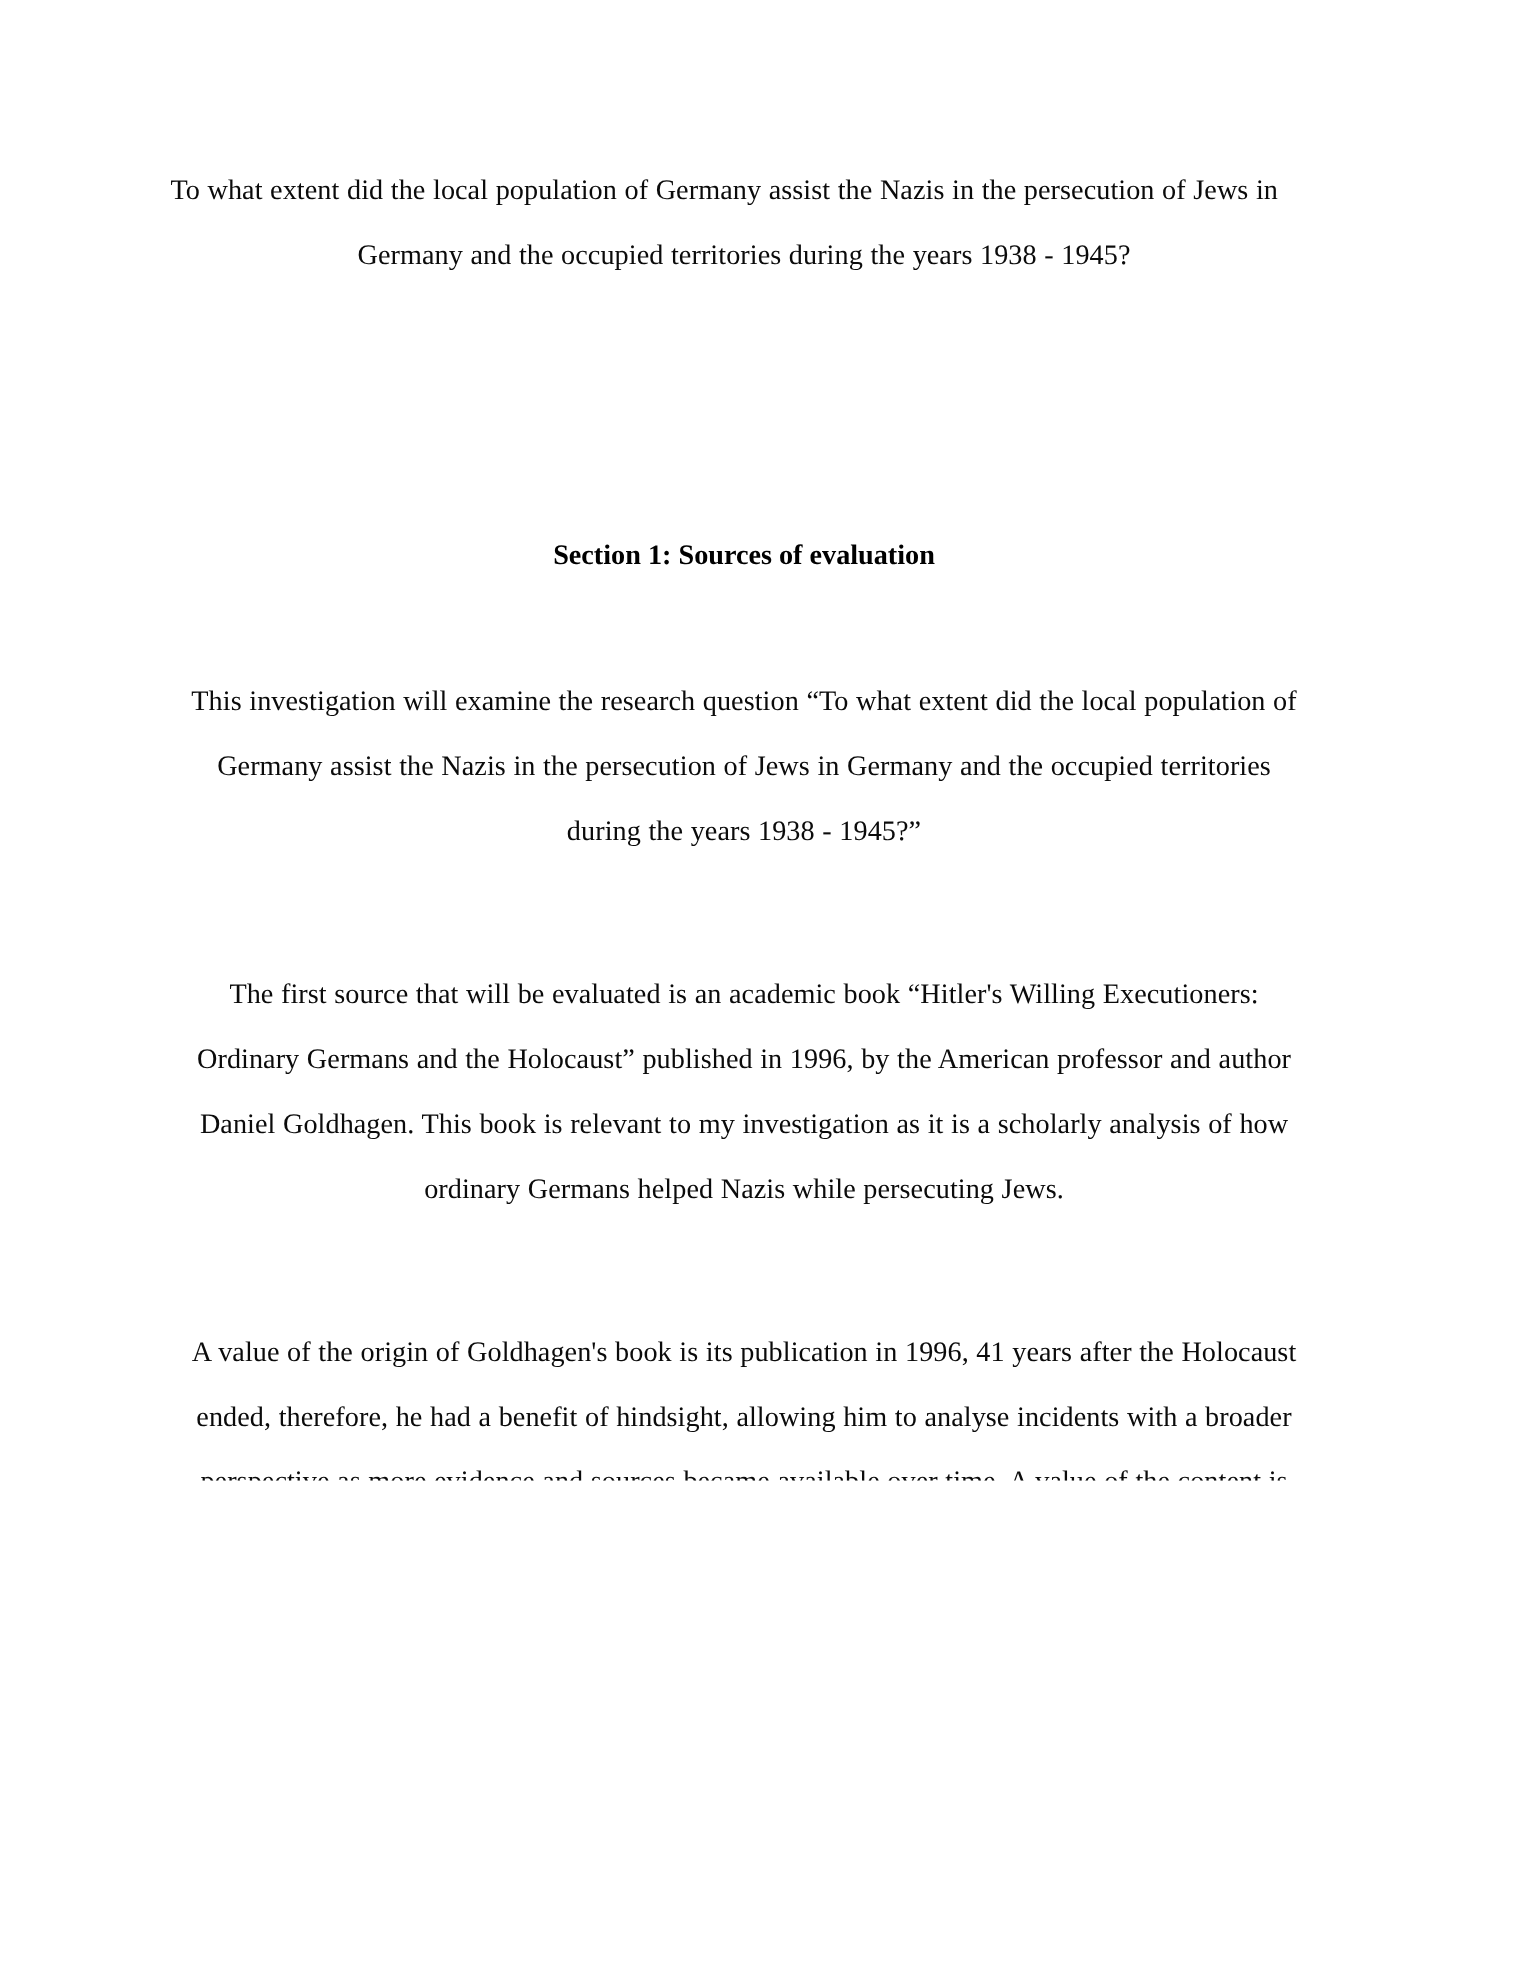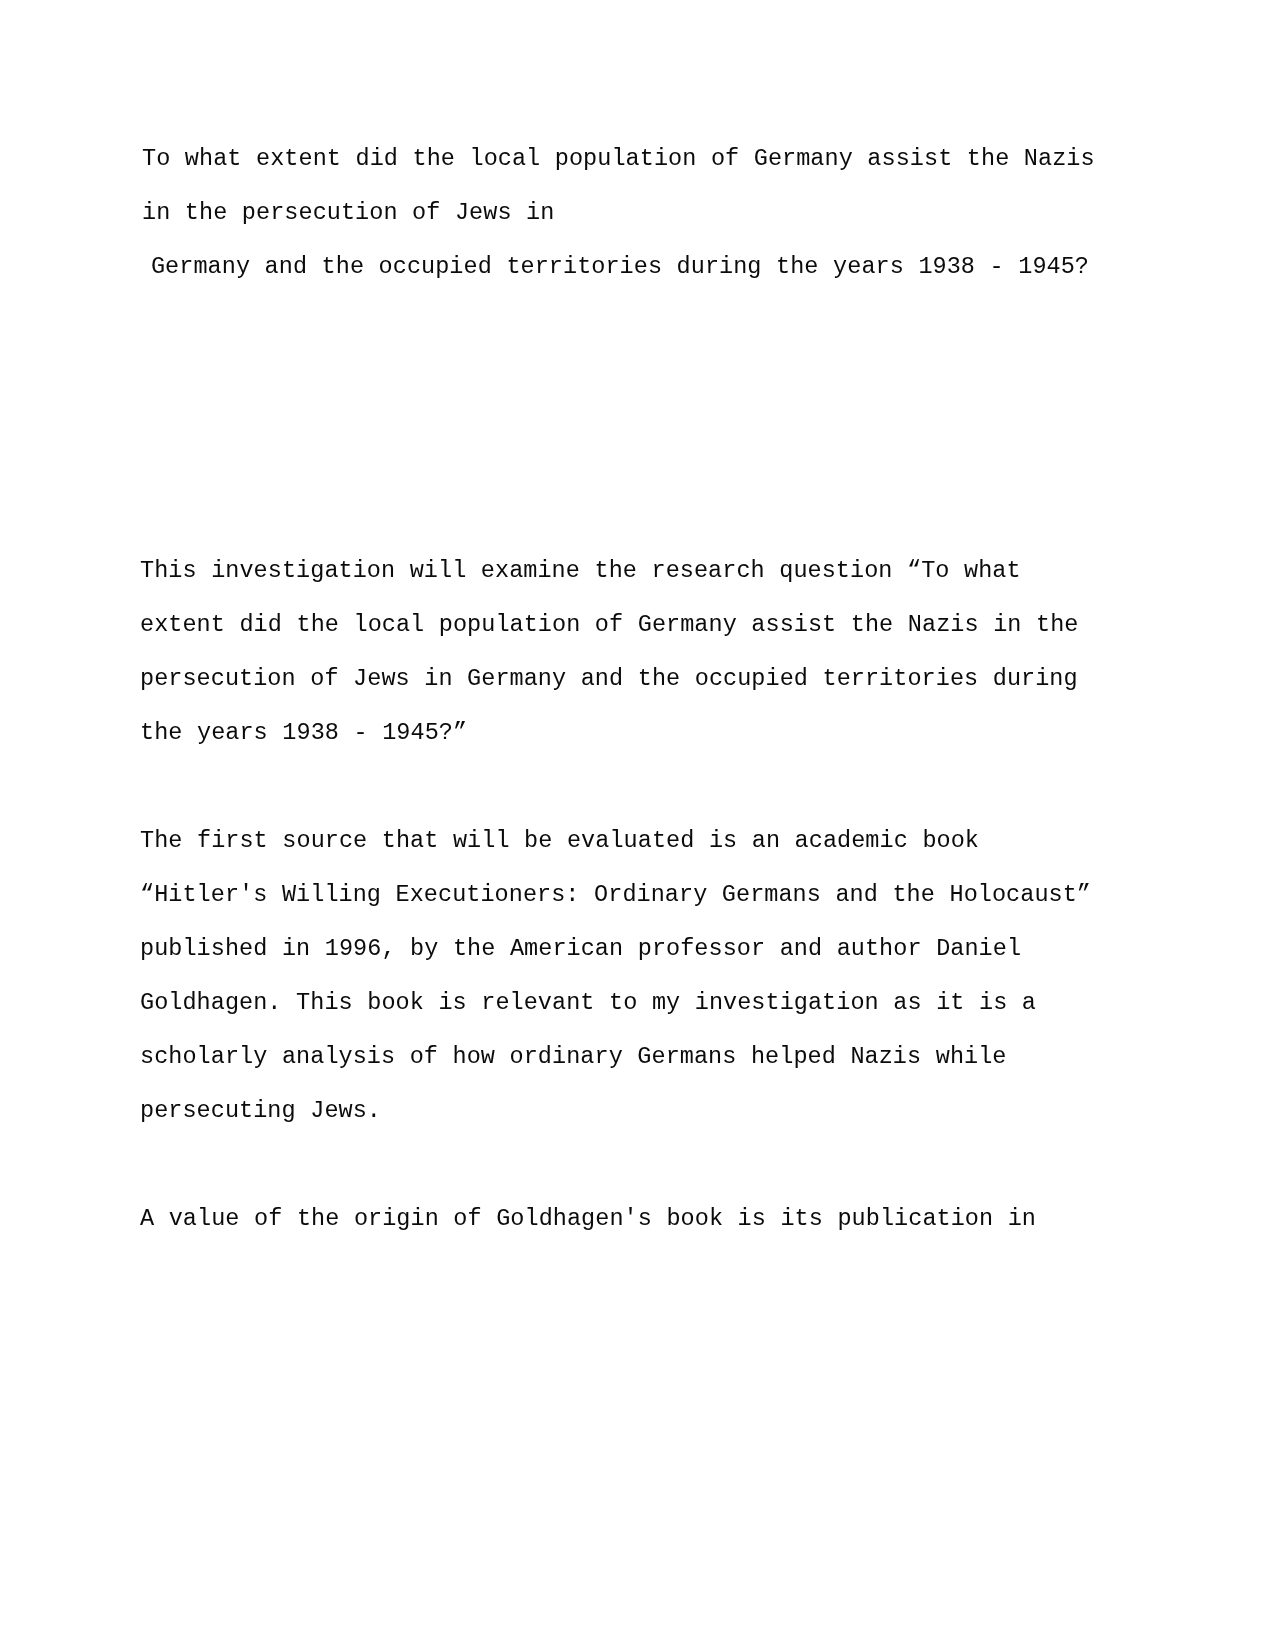--- a/index.html
+++ b/index.html
@@ -12,21 +12,20 @@
     color: #000000;
   }
   .page {
     position: relative;
     width: 1275px;
     height: 1234px;
     margin: 0 auto;
     background: #ffffff;
     overflow: hidden;
     box-sizing: border-box;
-    font-family: Liberation Mono, monospace;
   }
   .content {
     position: absolute;
     left: 140px;
     top: 132px;
     width: 960px;
   }
   .doc-line,
   .doc-par {
     font-size: 23.5px;
@@ -54,42 +53,43 @@
     text-align: center;
   }
   .section-heading {
     text-align: center;
     font-weight: bold;
     font-size: 23.5px;
     line-height: 54px;
     color: #000000;
   }
   .doc-par {
-    text-align: left;
-    margin: 0;
+    text-align: center;
+    margin: 14px;
   }
   .blank-line { height: 54px; }
 </style>
 </head>
 <body>
 
 <div class="page">
   <div class="content">
 
     <div class="title-block">
       <span class="doc-line title-line-1">To what extent did the local population of Germany assist the Nazis in the persecution of Jews in</span>
       <span class="doc-line title-line-2">Germany and the occupied territories during the years 1938 - 1945?</span>
     </div>
 
     <div class="spacer-md"></div>
 
 
     <div class="spacer-lg"></div>
     <div class="spacer-md"></div>
 
+    <div class="section-heading">Section 1: Sources of evaluation</div>
 
     <div class="spacer-md"></div>
 
     <p class="doc-par">This investigation will examine the research question “To what extent did the local population of Germany assist the Nazis in the persecution of Jews in Germany and the occupied territories during the years 1938 - 1945?”</p>
 
     <div class="blank-line"></div>
 
     <p class="doc-par">The first source that will be evaluated is an academic book “Hitler's Willing Executioners: Ordinary Germans and the Holocaust” published in 1996, by the American professor and author Daniel Goldhagen. This book is relevant to my investigation as it is a scholarly analysis of how ordinary Germans helped Nazis while persecuting Jews.</p>
 
     <div class="blank-line"></div>

